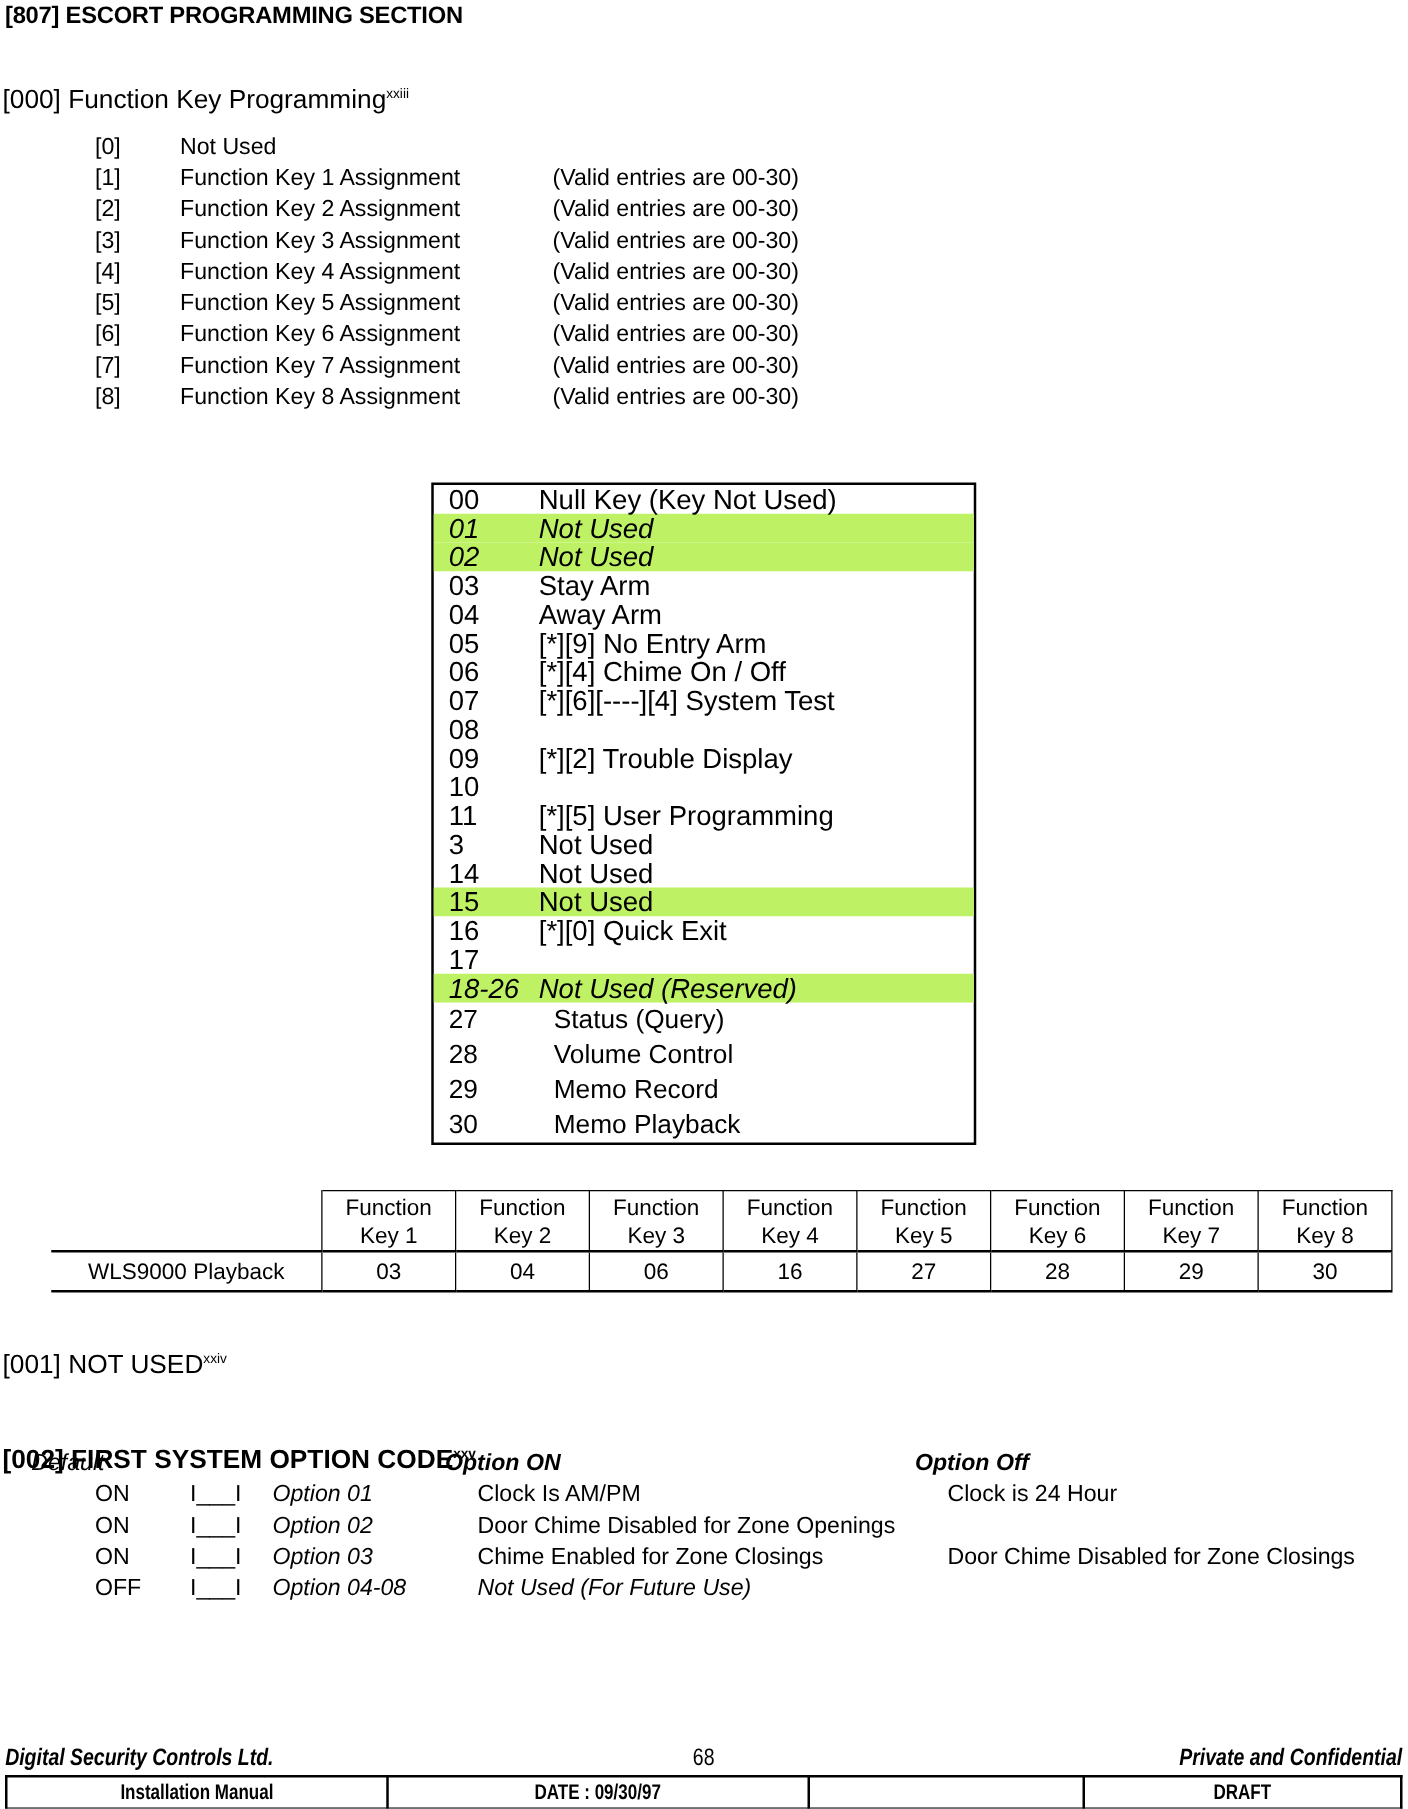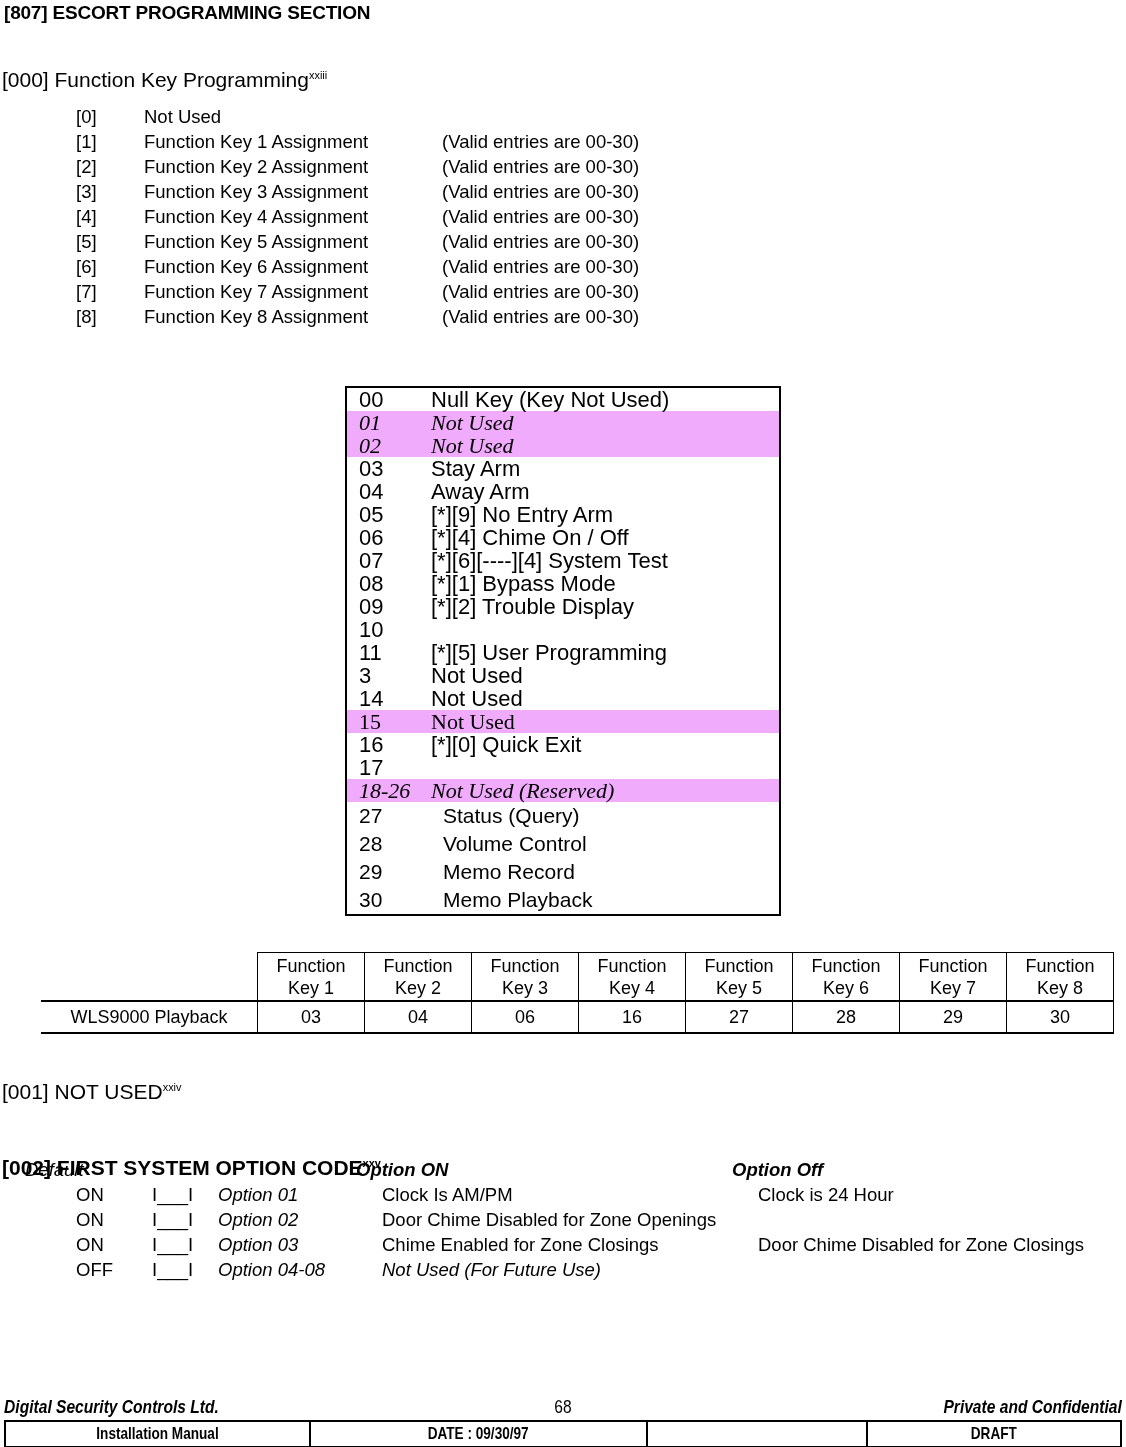--- a/index.html
+++ b/index.html
@@ -77,21 +77,21 @@
     height: 23px;
     line-height: 23px;
     font-size: 22px;
     white-space: nowrap;
   }
   .code-row.big {
     height: 28px;
     line-height: 28px;
     font-size: 21px;
   }
-  .code-row.shaded { background: #f0abfc; font-family: Liberation Serif, serif; }
+  .code-row.shaded { background: #bef264; }
   .code-row.italic { font-style: italic; }
   .code-row .c-code { width: 84px; padding-left: 12px; box-sizing: border-box; }
   .code-row.big .c-code { width: 96px; }
   .code-row .c-desc { flex: 1; }
 
   
   .defaults-table {
     position: absolute;
     left: 41px;
     top: 952px;
@@ -302,21 +302,20 @@
       <div class="code-row">
         <span class="c-code">06</span>
         <span class="c-desc">[*][4] Chime On / Off</span>
       </div>
       <div class="code-row">
         <span class="c-code">07</span>
         <span class="c-desc">[*][6][----][4] System Test</span>
       </div>
       <div class="code-row">
         <span class="c-code">08</span>
-        <span class="c-desc">[*][1] Bypass Mode</span>
       </div>
       <div class="code-row">
         <span class="c-code">09</span>
         <span class="c-desc">[*][2] Trouble Display</span>
       </div>
       <div class="code-row">
         <span class="c-code">10</span>
       </div>
       <div class="code-row">
         <span class="c-code">11</span>

